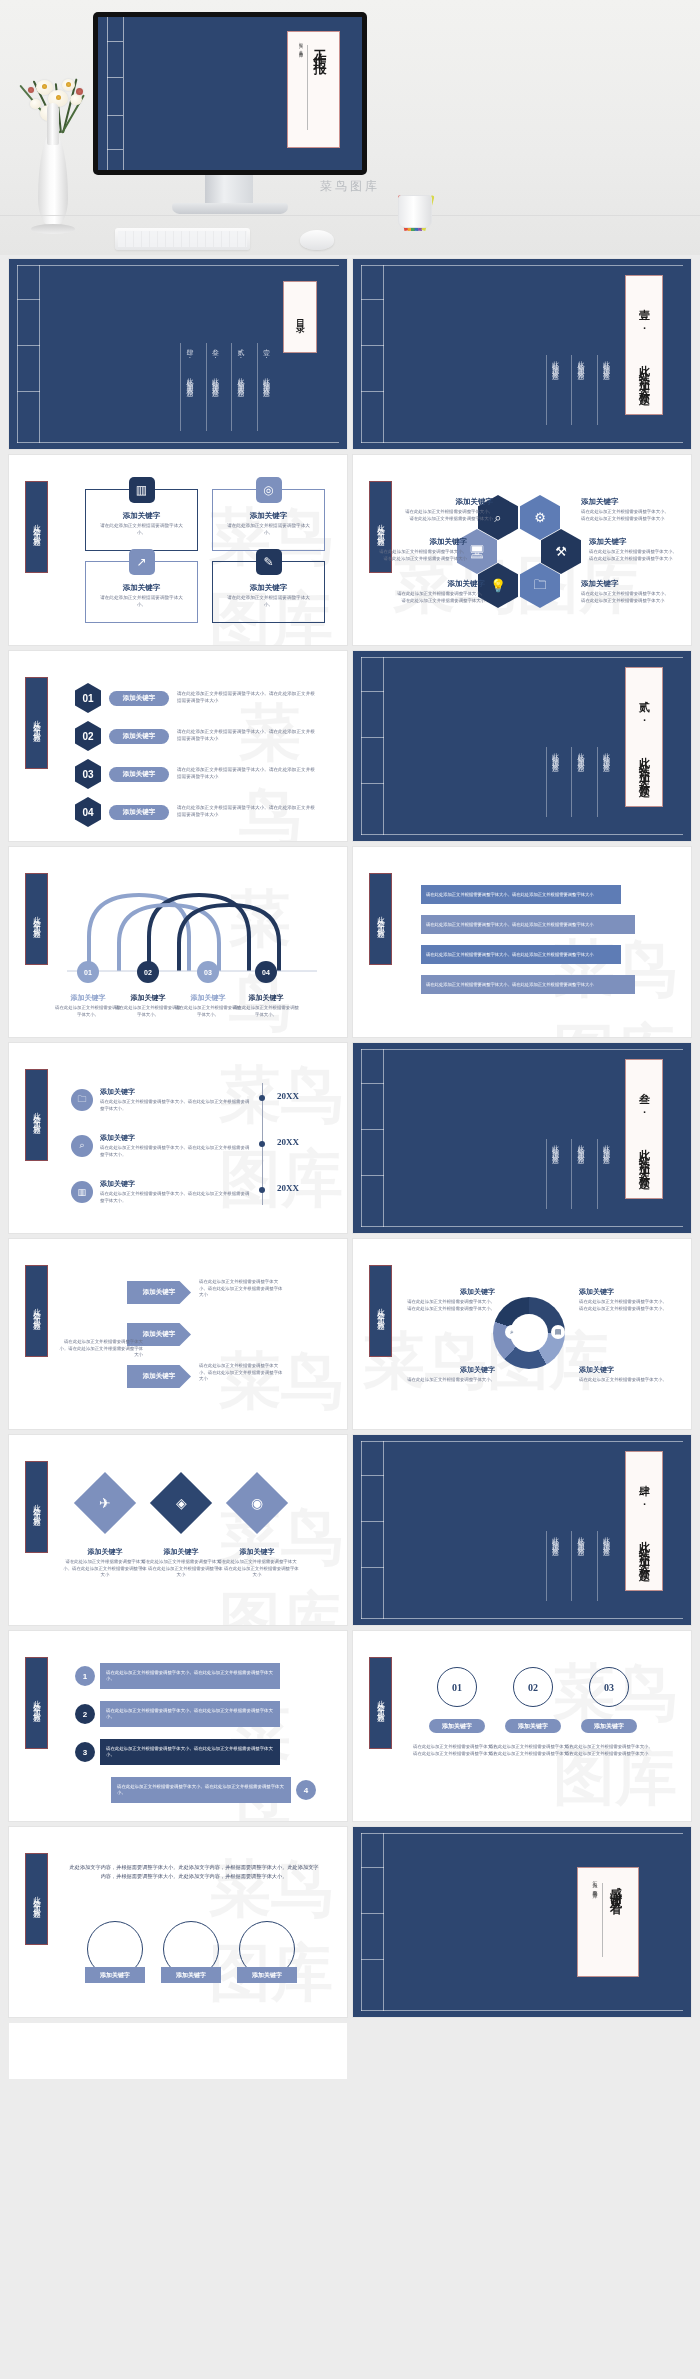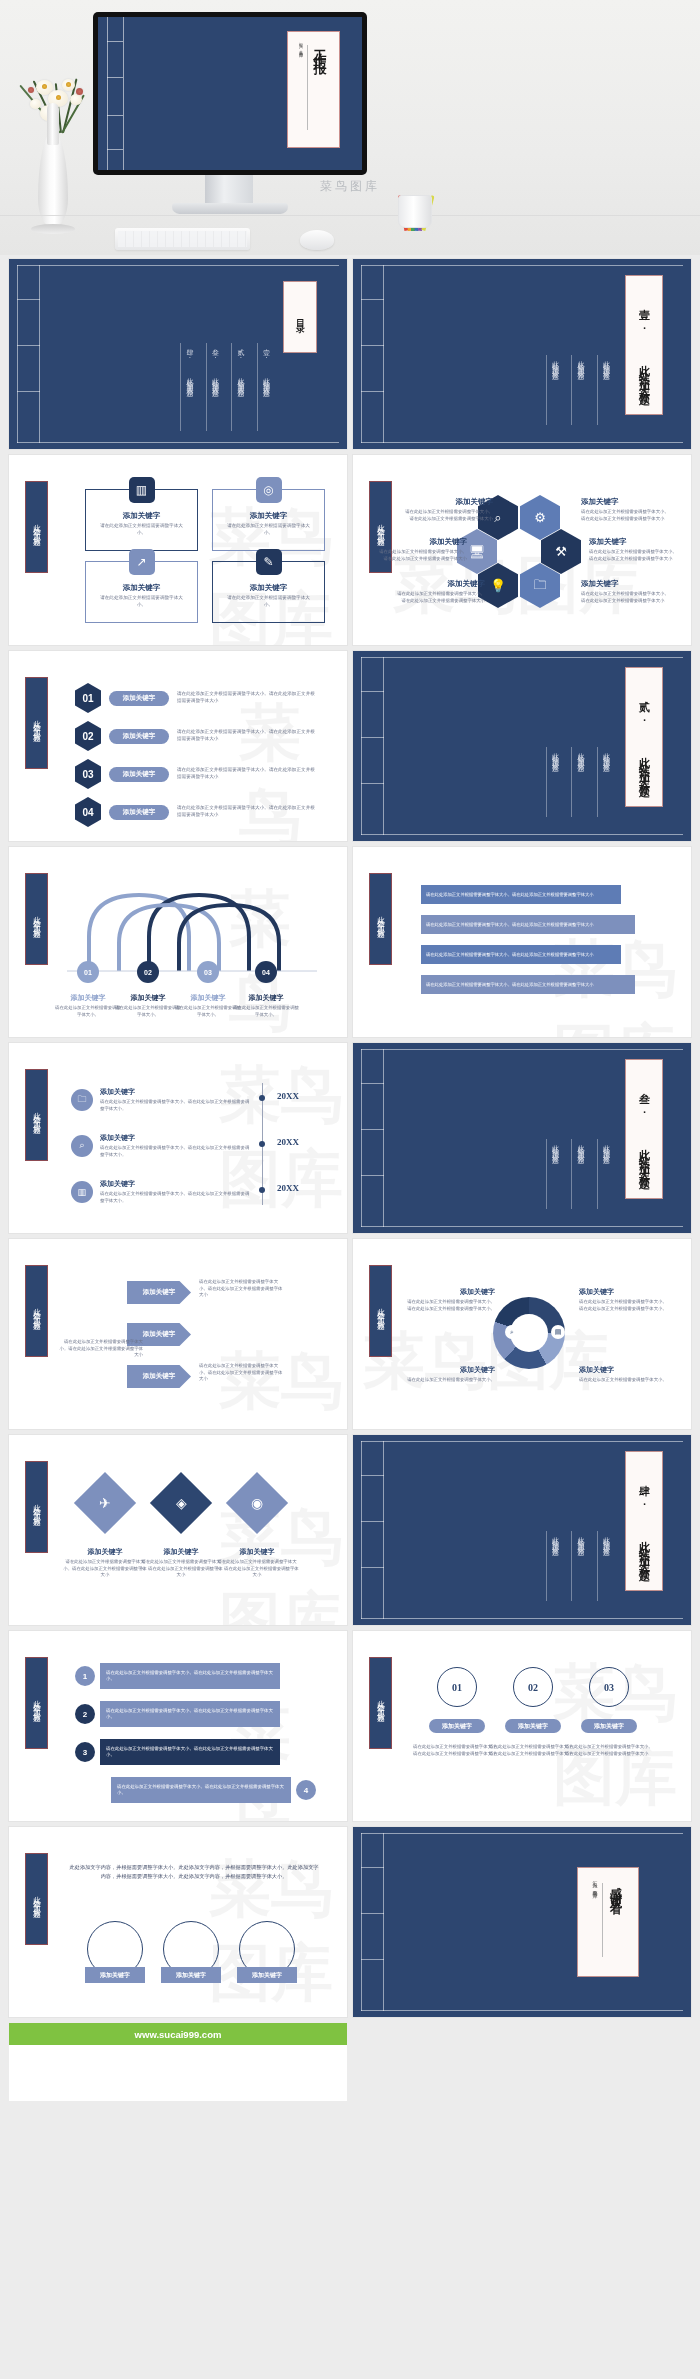--- a/index.html
+++ b/index.html
@@ -699,15 +699,14 @@
           <div class="vtitle" style="font-size:12px;letter-spacing:5px;">感谢观看</div>
           <div style="width:1px;background:#bbb;height:82%;margin-top:6px;"></div>
           <div class="vsub" style="font-size:5px;">汇报人：菜鸟图库</div>
         </div>
       </div>
     </div>
   </div>
 </div>
 
 <div class="footer">
-  <div class="fbar2">www.sucai999.com</div>
   <div class="fwhite"></div>
 </div>
 
 </body></html>

